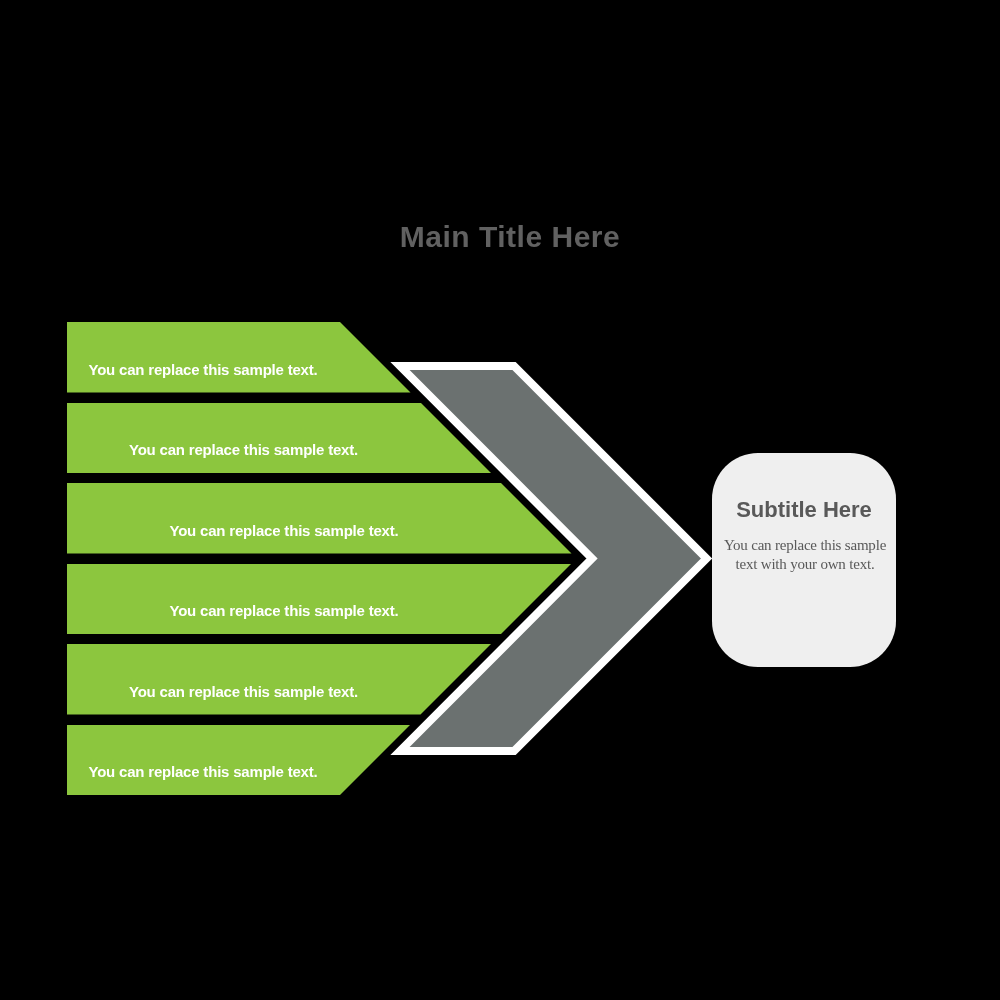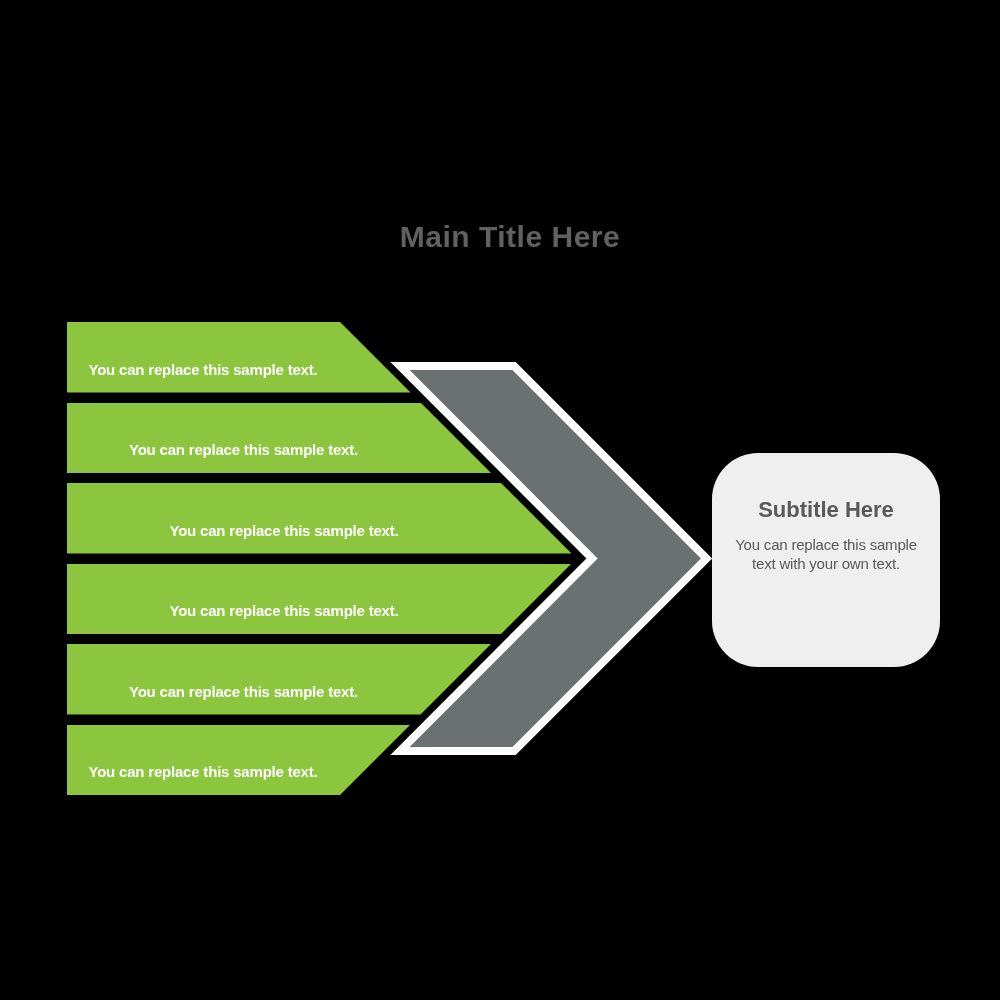--- a/index.html
+++ b/index.html
@@ -62,40 +62,41 @@
     line-height: 19px;
     letter-spacing: -0.2px;
   }
   .bar-1 .bar-text, .bar-6 .bar-text { left: 16px; width: 240px; }
   .bar-2 .bar-text, .bar-5 .bar-text { left: 0;    width: 353px; }
   .bar-3 .bar-text, .bar-4 .bar-text { left: 0;    width: 434px; }
   .card {
     position: absolute;
     left: 712px;
     top: 453px;
-    width: 228px;
+    width: 184px;
     height: 214px;
     border-radius: 46px;
     background: var(--card-bg, #EFEFEF);
     box-sizing: border-box;
     text-align: center;
   }
   .card-title {
     margin-top: 44px;
     font-size: 22px;
     font-weight: bold;
     color: var(--text-dark, #595959);
   }
   .card-body {
     margin: 13px auto 7px auto;
     width: 186px;
     font-size: 15px;
     line-height: 18.5px;
     letter-spacing: -0.2px;
     color: var(--text-dark, #595959);
+    font-family: Liberation Serif, serif;
   }
 </style>
 </head>
 <body>
 
 <div class="canvas">
 
   <div class="main-title">Main Title Here</div>
 
   <svg class="chevron-svg" viewBox="0 0 1000 1000" xmlns="http://www.w3.org/2000/svg">

